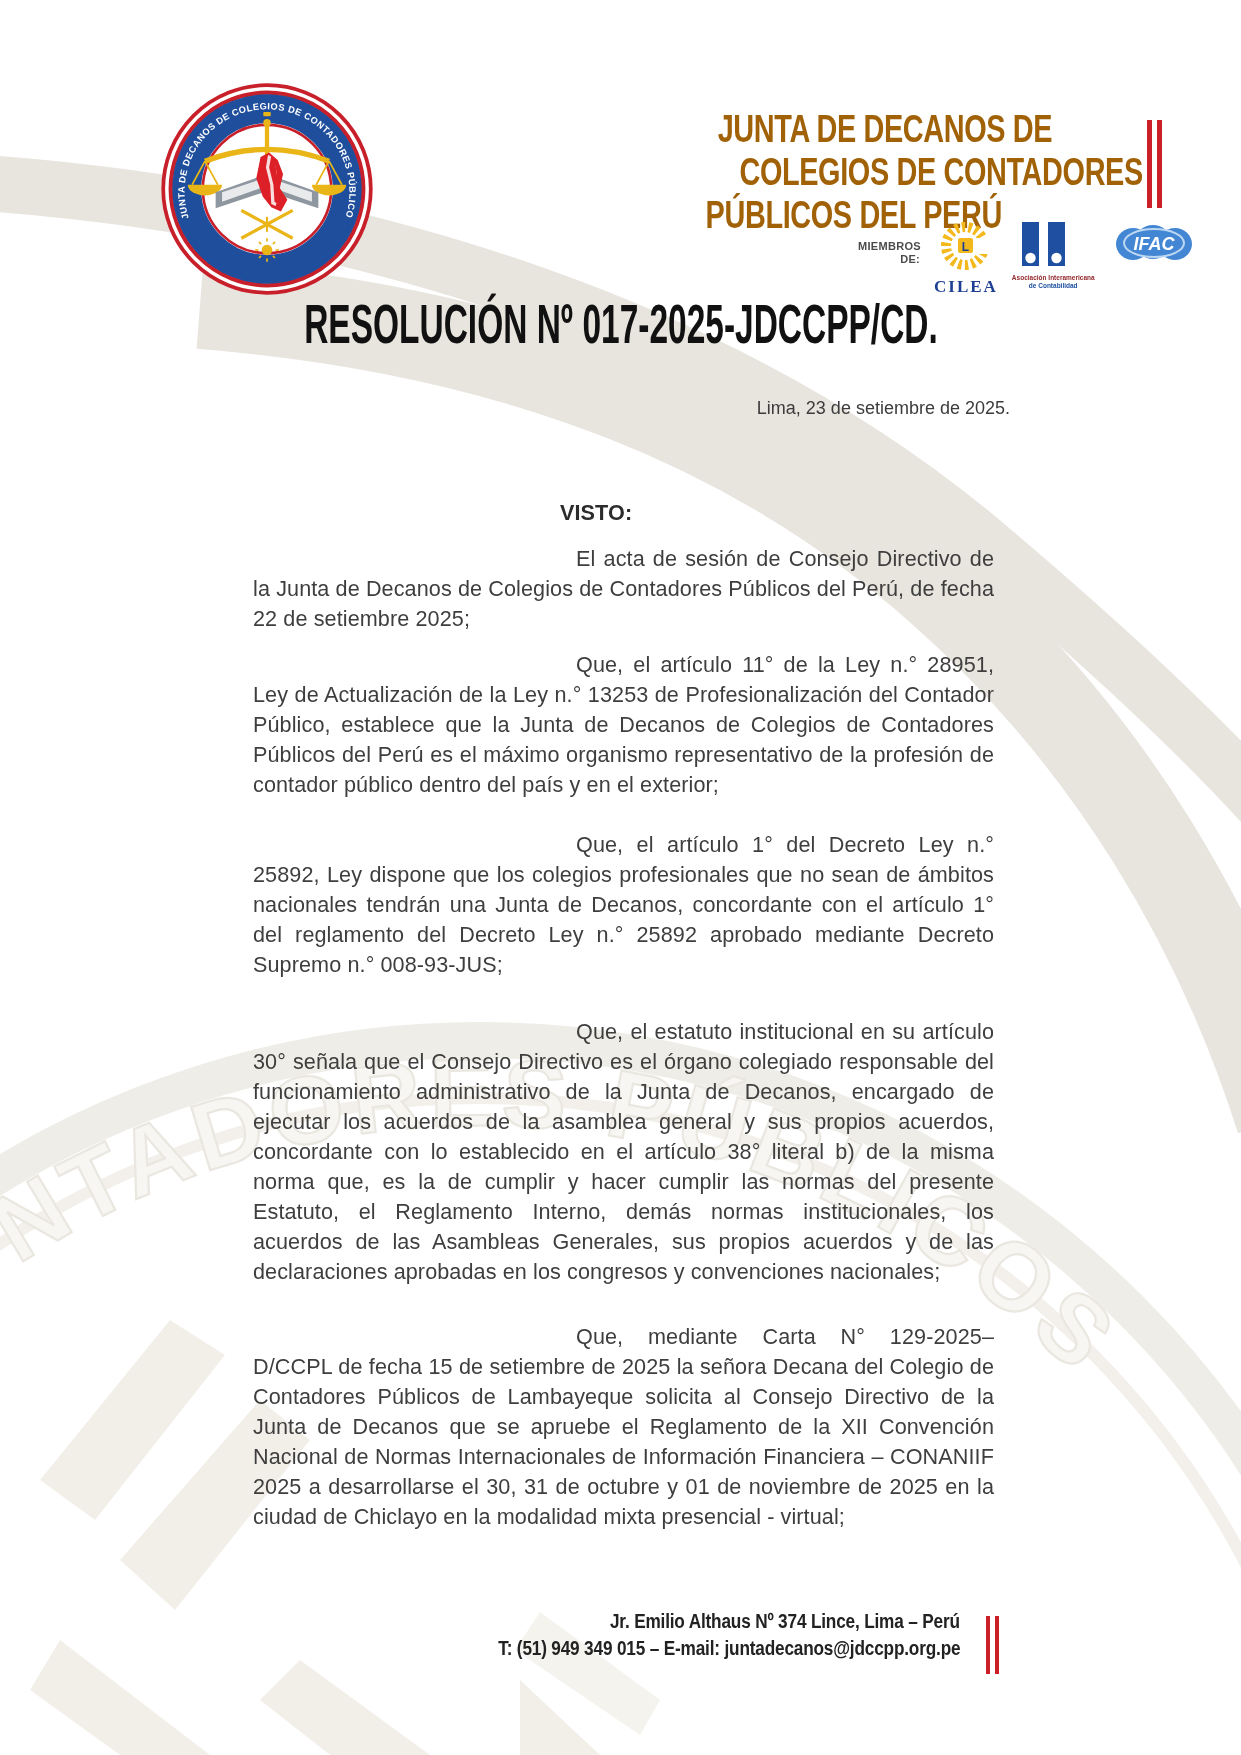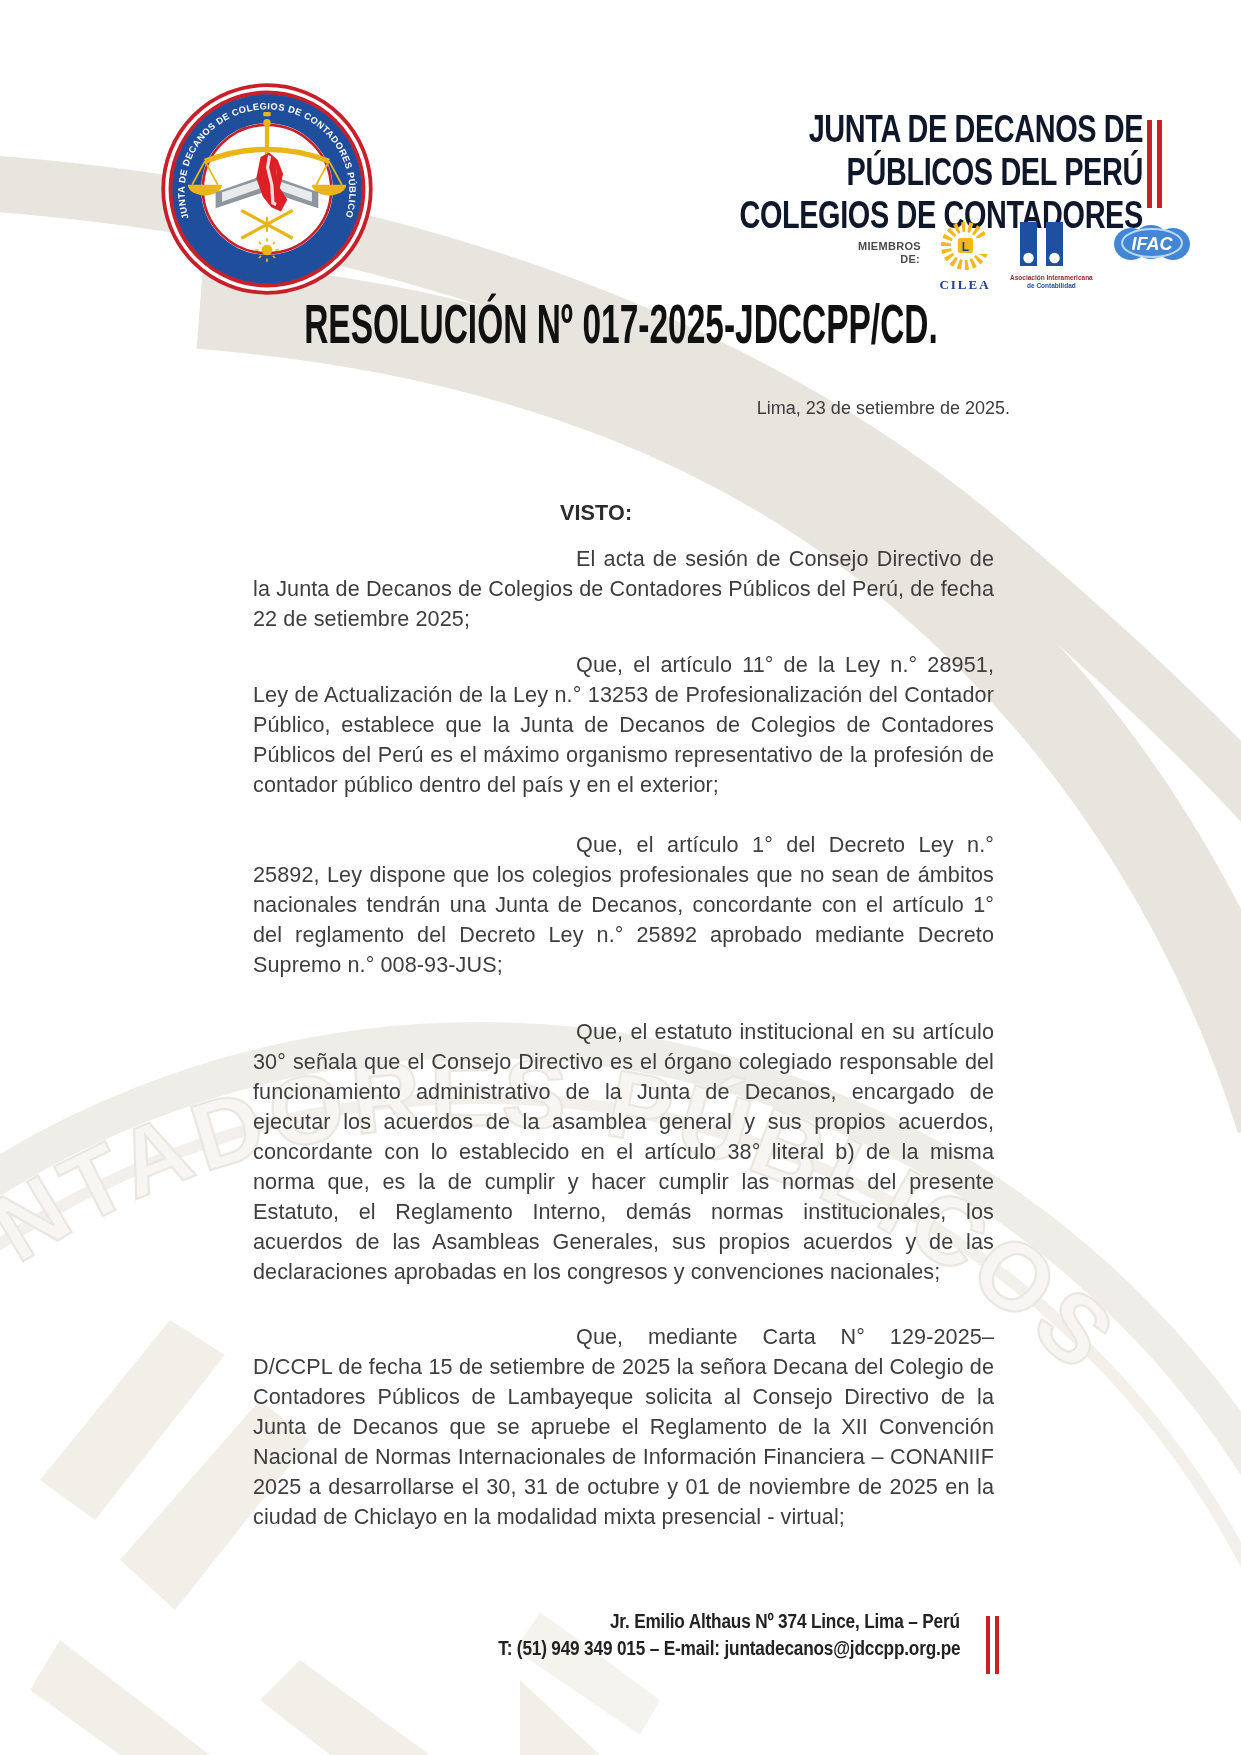--- a/index.html
+++ b/index.html
@@ -3,32 +3,32 @@
 <meta charset="utf-8">
 <style>
   html,body{margin:0;padding:0;background:#ffffff;}
   .page{position:relative;width:1241px;height:1755px;background:#fff;overflow:hidden;
         font-family:"Liberation Sans",sans-serif;color:#3e3e3e;}
   svg{display:block;}
   .bg{position:absolute;left:0;top:0;z-index:0;}
 
   
   .seal{position:absolute;left:160px;top:82px;width:214px;height:214px;z-index:2;}
-  .org-block{position:absolute;top:108px;right:98px;text-align:right;z-index:2;color:#0f172a;}
+  .org-block{position:absolute;top:108px;right:98px;z-index:2;color:#a16207;}
   .org-line{height:43px;line-height:43px;font-size:38px;font-weight:800;white-space:nowrap;}
   .cond-r{display:inline-block;transform:scaleX(0.76);transform-origin:right center;letter-spacing:-0.5px;}
   .hbars{position:absolute;left:1147px;top:120px;height:88px;display:flex;gap:5px;z-index:2;}
   .hbars .bar{width:5px;height:100%;background:#cb2027;}
 
   .members{position:absolute;left:858px;top:220px;display:flex;align-items:flex-start;gap:14px;z-index:2;}
   .members-label{font-size:11px;font-weight:700;color:#4c4c4c;text-align:right;line-height:13px;
                  padding-top:20px;letter-spacing:0.3px;width:62px;}
   .logo-box{text-align:center;}
   .cilea-name{font-family:"Liberation Serif",serif;font-weight:700;color:#1d3f94;
-              font-size:13px;letter-spacing:2px;margin-top:1px;}
+              font-size:17px;letter-spacing:2px;margin-top:1px;}
   .aic-cap1{font-size:6.5px;font-weight:700;color:#93282c;line-height:7.5px;margin-top:2px;}
   .aic-cap2{font-size:6.5px;font-weight:700;color:#1e4fa0;line-height:7.5px;}
 
   
   .title-row{position:absolute;left:0;top:292px;width:100%;text-align:center;z-index:2;color:#111;}
   .title-cond{display:inline-block;font-size:54px;font-weight:800;letter-spacing:0px;
               transform:scale(0.62,1.04);transform-origin:center;white-space:nowrap;}
   .date{position:absolute;top:398px;right:231px;font-size:18px;color:#3c3c3c;z-index:2;}
 
   
@@ -128,22 +128,22 @@
         <path d="M 94.5 151.5 L 92.5 149.5"></path>
           <path d="M 105.5 162.5 L 107.5 164.5"></path>
         <path d="M 94.5 162.5 L 92.5 164.5"></path>
           <path d="M 105.5 151.5 L 107.5 149.5"></path>
       </g>
     </g>
   </svg>
 
   <div class="org-block">
     <div class="org-line"><span class="cond-r">JUNTA DE DECANOS DE</span></div>
+    <div class="org-line"><span class="cond-r">COLEGIOS DE CONTADORES</span></div>
     <div class="org-line"><span class="cond-r">PÚBLICOS DEL PERÚ</span></div>
-    <div class="org-line"><span class="cond-r">COLEGIOS DE CONTADORES</span></div>
   </div>
   <div class="hbars">
     <div class="bar"></div>
       <div class="bar"></div>
   </div>
 
   <div class="members">
     <div class="members-label">
       <div>MIEMBROS</div>
       <div>DE:</div>

